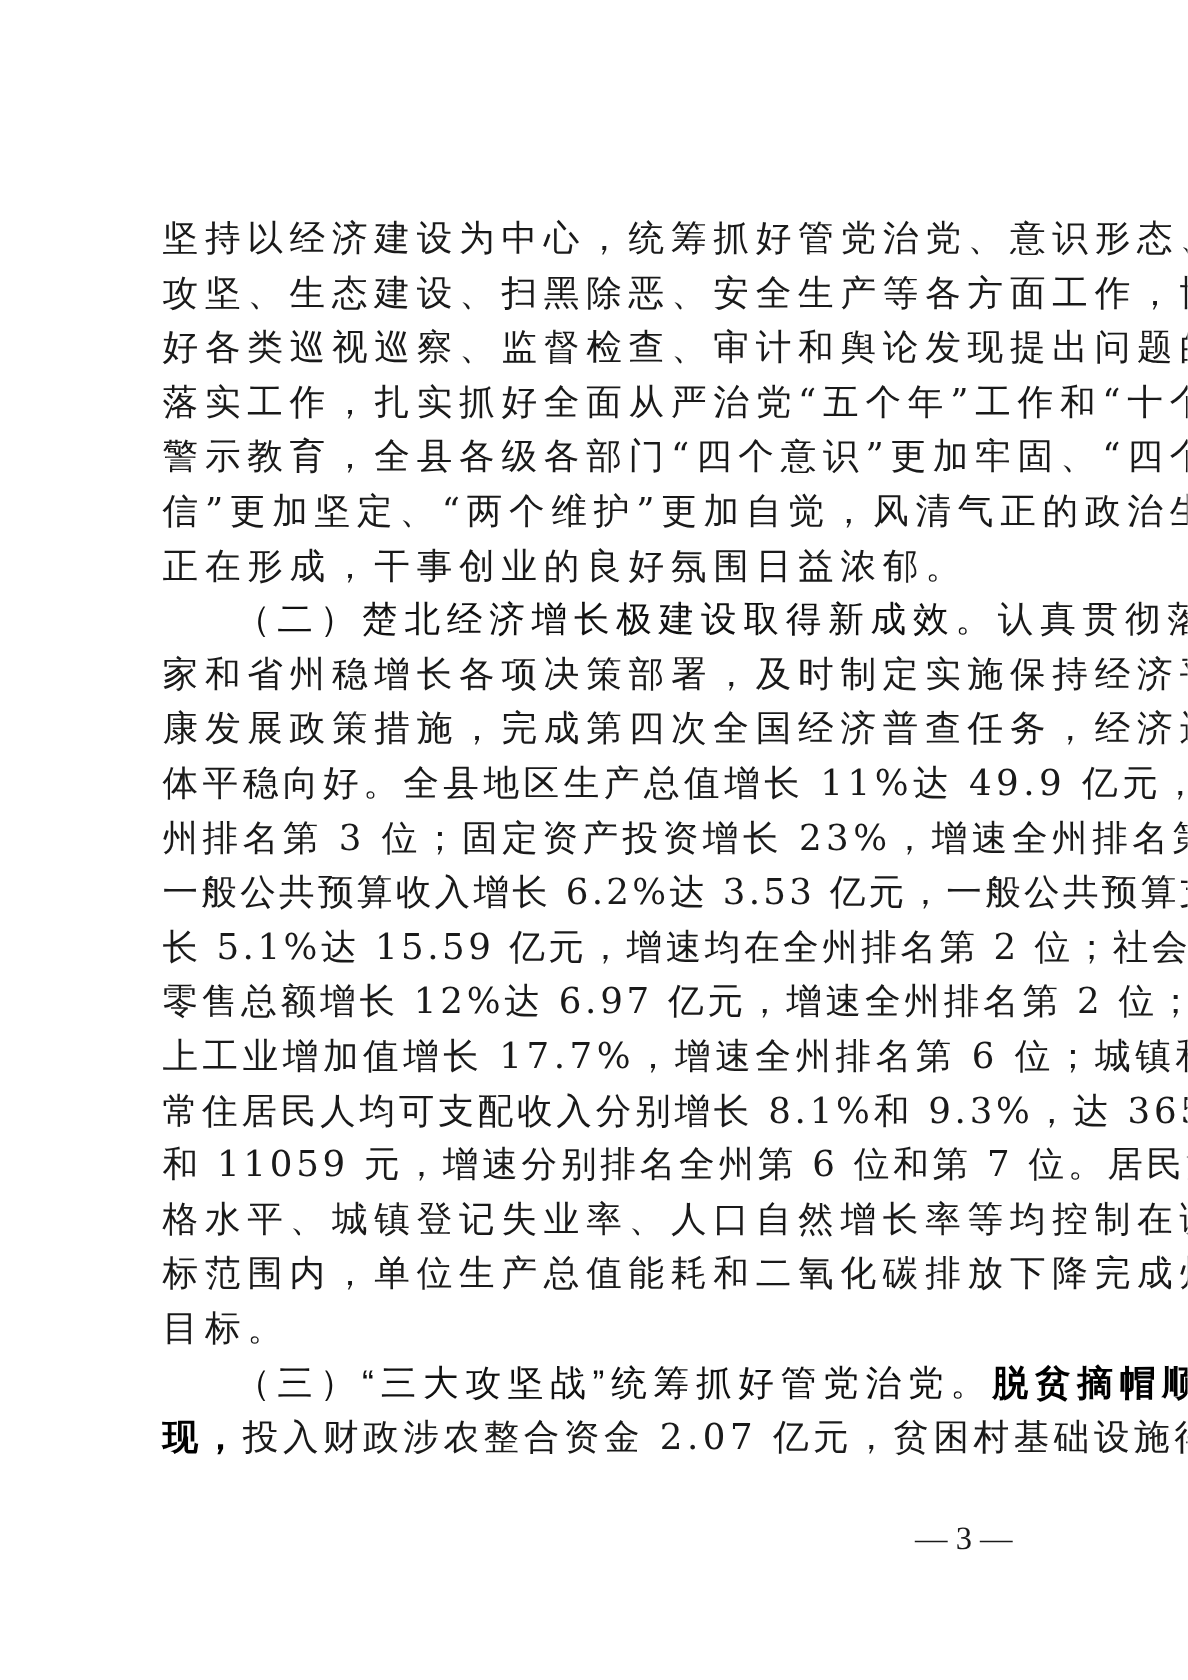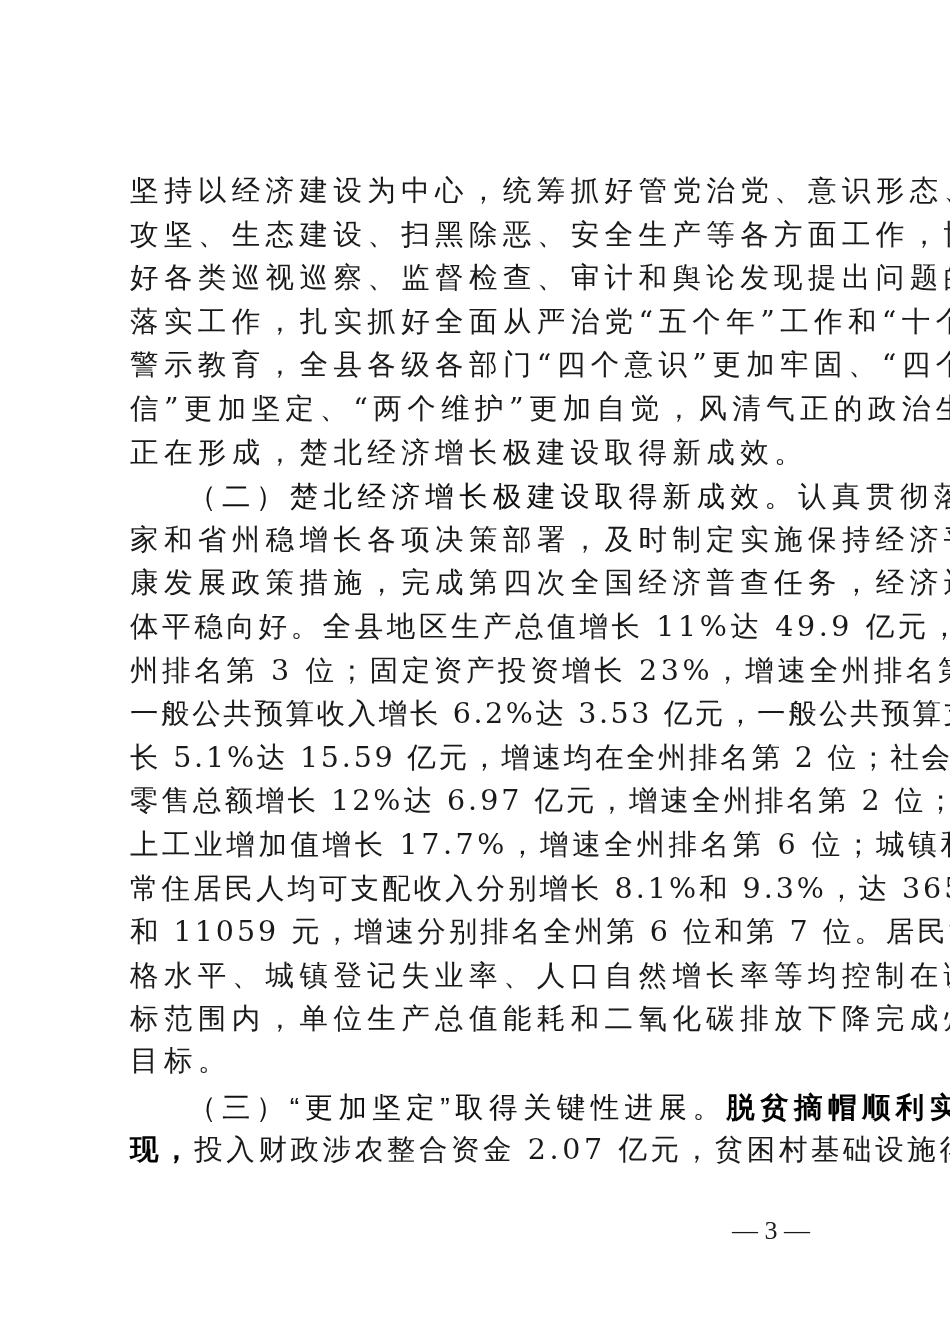--- a/index.html
+++ b/index.html
@@ -84,21 +84,21 @@
 
   <div class="line" style="top:345.4px;">
     <span>警示教育，全县各级各部门“四个意识”更加牢固、“四个自</span>
   </div>
 
   <div class="line" style="top:389px;">
     <span>信”更加坚定、“两个维护”更加自觉，风清气正的政治生态</span>
   </div>
 
   <div class="line last" style="top:432.6px;">
-    <span>正在形成，楚北经济增长极建设取得新成效。</span>
+    <span>正在形成，干事创业的良好氛围日益浓郁。</span>
   </div>
 
   <div class="line" style="top:476.2px; left:188px; width:636px;">
     <span class="heading">（二）楚北经济增长极建设取得新成效。</span><span>认真贯彻落实国</span>
   </div>
 
   <div class="line" style="top:519.8px;">
     <span>家和省州稳增长各项决策部署，及时制定实施保持经济平稳健</span>
   </div>
 
@@ -139,26 +139,26 @@
   </div>
 
   <div class="line" style="top:955.8px;">
     <span>格水平、城镇登记失业率、人口自然增长率等均控制在调控目</span>
   </div>
 
   <div class="line" style="top:999.4px;">
     <span>标范围内，单位生产总值能耗和二氧化碳排放下降完成州下达</span>
   </div>
 
-  <div class="line last" style="top:1043px;font-family:Liberation Mono, monospace;">
+  <div class="line last" style="top:1043px;">
     <span>目标。</span>
   </div>
 
   <div class="line" style="top:1086.6px; left:188px; width:636px;">
-    <span class="heading">（三）“更加坚定”取得关键性进展。</span><span class="bold">脱贫摘帽顺利实</span>
+    <span class="heading">（三）“三大攻坚战”统筹抓好管党治党。</span><span class="bold">脱贫摘帽顺利实</span>
   </div>
 
   <div class="line" style="top:1130.2px; letter-spacing:3.6px;">
     <span class="bold">现，</span><span>投入财政涉农整合资金 2.07 亿元，贫困村基础设施得到有</span>
   </div>
 
   <div class="page-number">— 3 —</div>
 
 </div>
 

